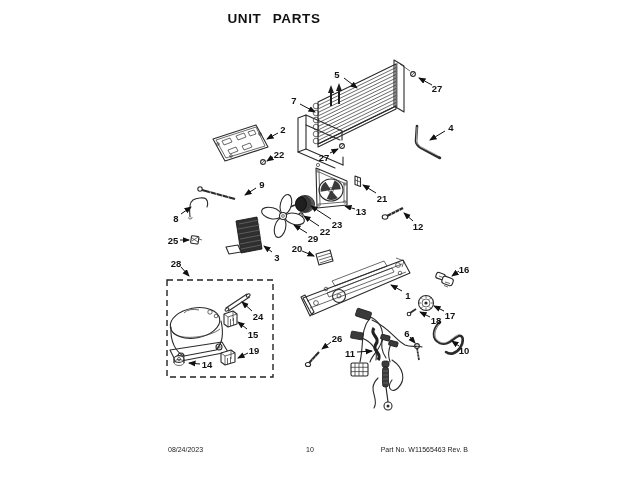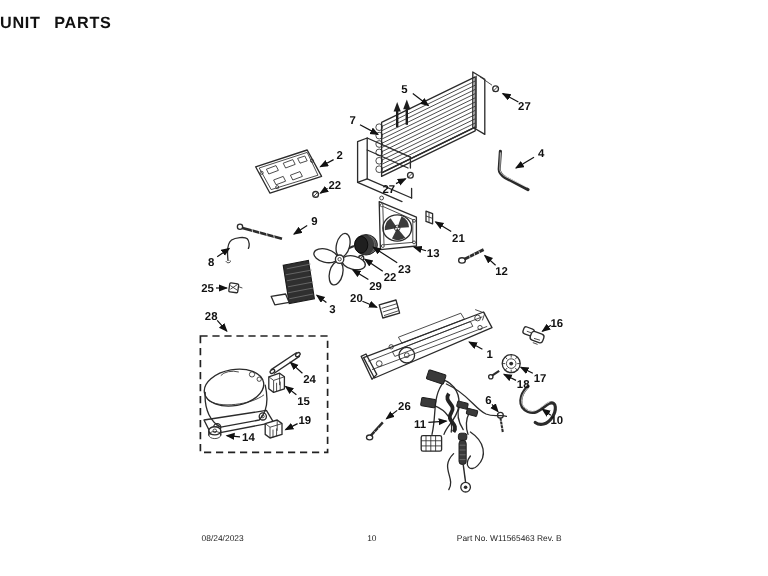--- a/index.html
+++ b/index.html
@@ -1,18 +1,18 @@
 <!DOCTYPE html>
 <html><head>
 <meta charset="utf-8">
 <style>
   html,body{margin:0;padding:0;background:#fff;}
   #page{position:relative;width:640px;height:480px;background:#ffffff;overflow:hidden;
         font-family:"Liberation Sans",sans-serif;}
-  #title{position:absolute;top:11px;left:0;width:548px;
+  #title{position:absolute;top:11px;left:0;width:548px;text-align:center;
          font-size:13.5px;font-weight:bold;color:#111;letter-spacing:.6px;word-spacing:7px;}
   #diagram{position:absolute;top:0;left:0;}
   svg .ln{stroke:#2b2b2b;fill:none;stroke-width:1.1;stroke-linecap:round;stroke-linejoin:round;}
   svg .thin{stroke:#2b2b2b;fill:none;stroke-width:.7;}
   svg .dark{fill:#3a3a3a;stroke:#1c1c1c;stroke-width:.8;}
   svg .blk{fill:#2f2f2f;stroke:#1c1c1c;stroke-width:.9;}
   svg .wht{fill:#ffffff;stroke:#2b2b2b;stroke-width:1.1;stroke-linejoin:round;}
   svg .hl{stroke:#8a8a8a;stroke-width:.5;fill:none;}
   svg .wtick{stroke:#fff;stroke-width:.6;fill:none;}
   #callout-layer text{font-family:"Liberation Sans",sans-serif;font-weight:bold;font-size:9.5px;

